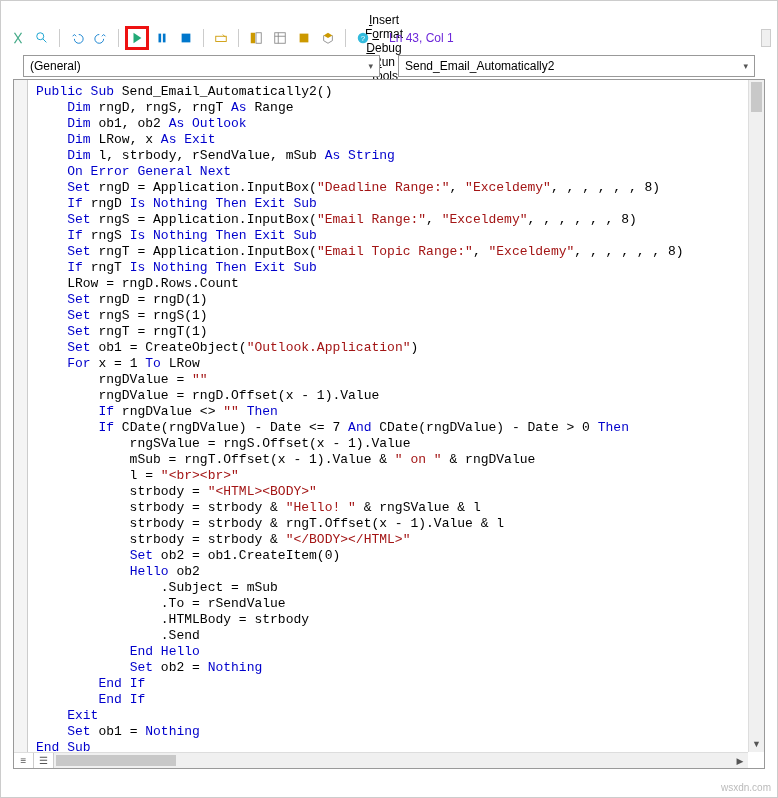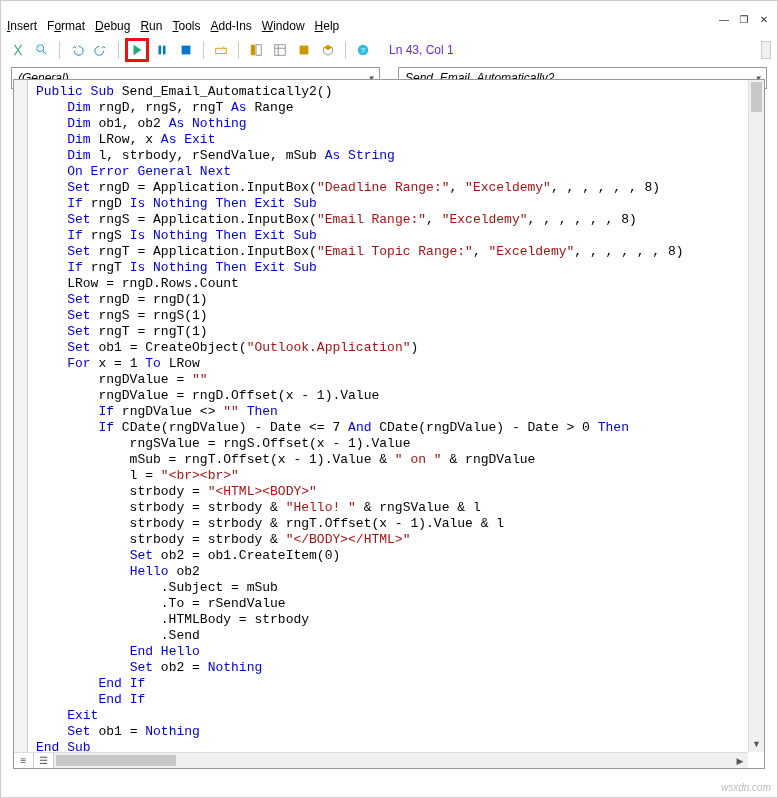--- a/index.html
+++ b/index.html
@@ -1,47 +1,47 @@
 <!DOCTYPE html>
 <html><head>
 <meta charset="utf-8">
 <style>
   * { box-sizing: border-box; margin: 0; padding: 0; }
   body { font-family: "Segoe UI", Tahoma, sans-serif; font-size: 12px; background: #fff; width: 778px; height: 798px; overflow: hidden; position: relative; border: 1px solid #ccc;}
-  .menubar { display: flex; padding: 18px 6px; height: 22px; }
+  .menubar { display: flex; align-items: center; padding: 12px 6px; height: 22px; flex-direction: column; }
   .menubar .menu { margin-right: 10px; cursor: pointer; }
   .menubar .spacer { flex: 1; }
   .winbtns { display:flex; gap:6px; align-items:center;}
   .winbtn { width:14px; height:14px; display:flex; align-items:center; justify-content:center; font-size:10px; color:#333;}
   .toolbar { display:flex; align-items:center; height:26px; padding:0 6px; gap:2px; }
   .tbtn { width:22px; height:22px; display:flex; align-items:center; justify-content:center; color:#555; font-size:13px; }
   .tbtn svg { width:14px; height:14px;}
   .sep { width:1px; height:18px; background:#ccc; margin:0 4px;}
   .red-box { border: 3px solid #e11; padding:0px 0px; display:flex; align-items:center; justify-content:center; width:24px; height:24px;}
   .status { margin-left:13px; font-size:12px; color:#6d28d9;}
-  .dropdowns { display:flex; gap:18px; padding:4px 10px; height:30px;font-style:italic;}
+  .dropdowns { display:flex; gap:18px; padding:4px 22px; height:30px;}
   .dd { flex:1; border:1px solid #999; background:#fff; display:flex; align-items:center; justify-content:space-between; padding:0 6px; font-size:12px;}
   .dd .arrow { font-size:9px; color:#555;}
   .code-area { position:absolute; left:12px; right:12px; top:78px; bottom:28px; border:1px solid #999; background:#fff; }
   .code-gutter { position:absolute; left:0; top:0; bottom:16px; width:14px; border-right:1px solid #ccc; background:#f4f4f4;}
   .code-scroll { position:absolute; left:14px; right:16px; top:0; bottom:16px; overflow:hidden; padding:4px 8px;}
   pre.code { font-family: Consolas, "Courier New", monospace; font-size:13px; line-height:16px; white-space:pre; color:#000;}
   .kw { color:#0000cc; }
   .str { color:#a31515; }
   .scrollbar-v { position:absolute; right:0; top:0; bottom:16px; width:16px; background:#f0f0f0; border-left:1px solid #ddd;}
   .scrollbar-v .thumb { position:absolute; left:2px; right:2px; top:2px; height:30px; background:#c8c8c8;}
   .scrollbar-v .arrow { position:absolute; left:0; right:0; height:16px; display:flex; align-items:center; justify-content:center; font-size:9px; color:#555;}
   .scrollbar-v .arrow.up { top:0;} .scrollbar-v .arrow.down { bottom:0;}
   .scrollbar-h { position:absolute; left:40px; right:16px; bottom:0; height:16px; background:#f0f0f0; border-top:1px solid #ddd;}
   .scrollbar-h .thumb { position:absolute; top:2px; bottom:2px; left:2px; width:120px; background:#c8c8c8;}
   .scrollbar-h .arrow { position:absolute; top:0; bottom:0; width:16px; display:flex; align-items:center; justify-content:center; font-size:9px; color:#555;}
   .scrollbar-h .arrow.left { left:0;} .scrollbar-h .arrow.right { right:0;}
   .viewbtns { position:absolute; left:0; bottom:0; height:16px; width:40px; display:flex; border-top:1px solid #ddd;}
   .viewbtns div { width:20px; display:flex; align-items:center; justify-content:center; border-right:1px solid #ccc; font-size:10px; color:#555;}
-  .watermark { position:absolute; right:6px; bottom:4px; font-size:10px; color:#bbb; font-family: Arial; font-style: italic;}
+  .watermark { position:absolute; right:6px; bottom:4px; font-size:10px; color:#bbb; font-family: Arial;}
   .slider-end { width:10px; height:18px; background:#f0f0f0; border:1px solid #ccc; margin-left:auto;}
   u.mn { text-decoration: underline; }
 </style>
 </head>
 <body>
 
 <div class="menubar">
   <span class="menu"><u class="mn">I</u><span></span>nsert</span>
   <span class="menu">F<u class="mn">o</u>rmat</span>
   <span class="menu"><u class="mn">D</u>ebug</span>
@@ -153,21 +153,21 @@
     <span>Send_Email_Automatically2</span>
     <span class="arrow">▾</span>
   </div>
 </div>
 
 <div class="code-area">
   <div class="code-gutter"></div>
   <div class="code-scroll">
     <pre class="code" id="code"><span class="kw">Public Sub</span> Send_Email_Automatically2()
     <span class="kw">Dim</span> rngD, rngS, rngT <span class="kw">As</span> Range
-    <span class="kw">Dim</span> ob1, ob2 <span class="kw">As Nothing</span>
+    <span class="kw">Dim</span> ob1, ob2 <span class="kw">As Outlook</span>
     <span class="kw">Dim</span> LRow, x <span class="kw">As Exit</span>
     <span class="kw">Dim</span> l, strbody, rSendValue, mSub <span class="kw">As String</span>
     <span class="kw">On Error General Next</span>
     <span class="kw">Set</span> rngD = Application.InputBox(<span class="str">"Deadline Range:"</span>, <span class="str">"Exceldemy"</span>, , , , , , 8)
     <span class="kw">If</span> rngD <span class="kw">Is Nothing Then Exit Sub</span>
     <span class="kw">Set</span> rngS = Application.InputBox(<span class="str">"Email Range:"</span>, <span class="str">"Exceldemy"</span>, , , , , , 8)
     <span class="kw">If</span> rngS <span class="kw">Is Nothing Then Exit Sub</span>
     <span class="kw">Set</span> rngT = Application.InputBox(<span class="str">"Email Topic Range:"</span>, <span class="str">"Exceldemy"</span>, , , , , , 8)
     <span class="kw">If</span> rngT <span class="kw">Is Nothing Then Exit Sub</span>
     LRow = rngD.Rows.Count

